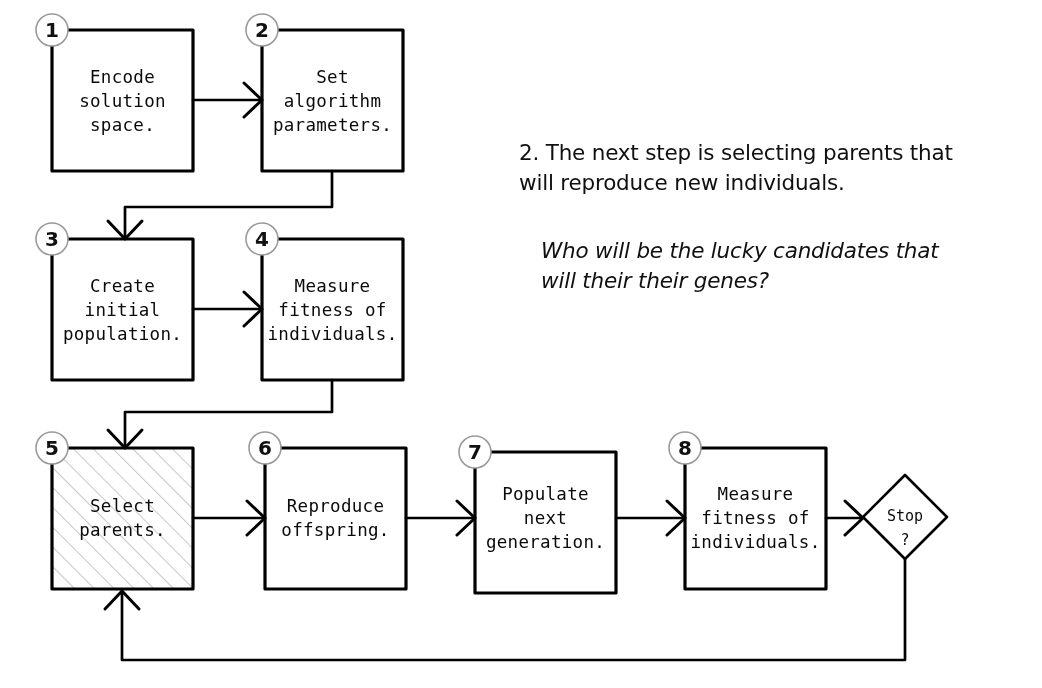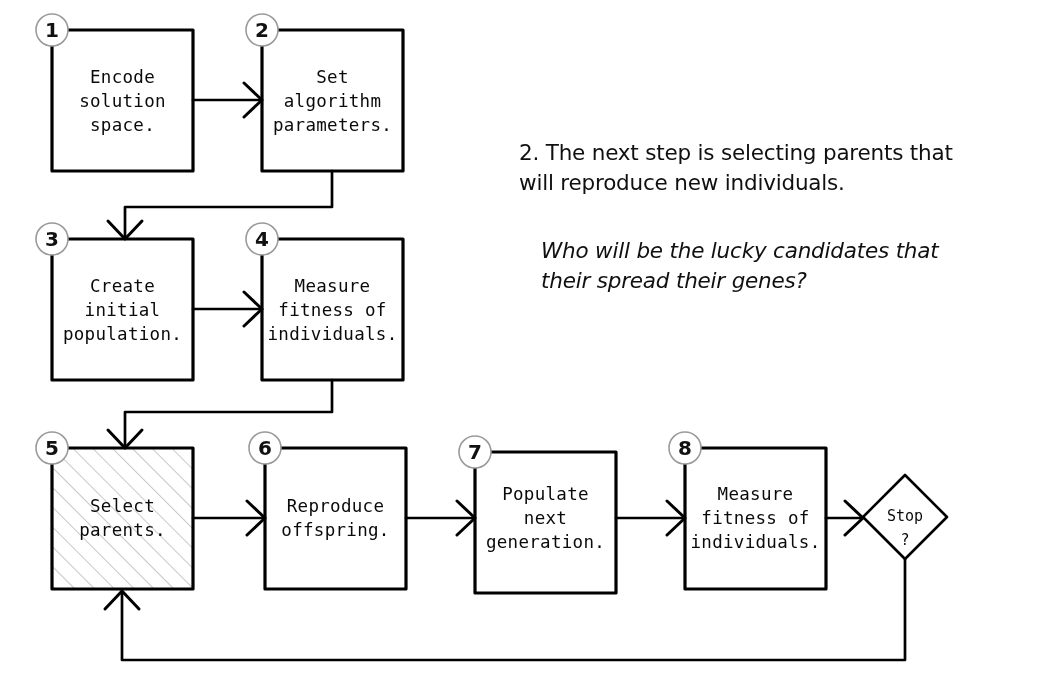--- a/index.html
+++ b/index.html
@@ -234,16 +234,16 @@
 
   </svg>
 
   <div class="note-block" id="note-paragraph-1">
     <div class="note-line">2. The next step is selecting parents that</div>
     <div class="note-line">will reproduce new individuals.</div>
   </div>
 
   <div class="note-block" id="note-paragraph-2">
     <div class="note-line italic">Who will be the lucky candidates that</div>
-    <div class="note-line italic">their spread their genes?</div>
+    <div class="note-line italic">will their their genes?</div>
   </div>
 
 </div>
 
 </body></html>

